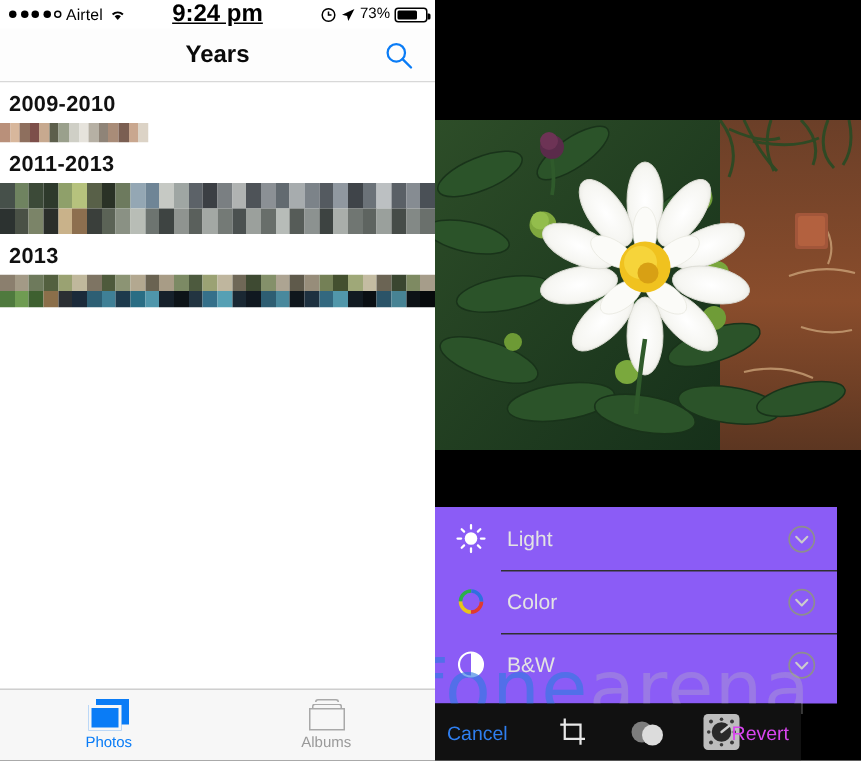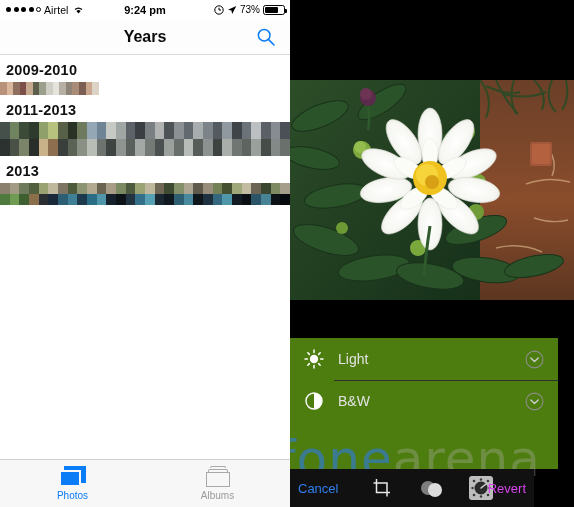--- a/index.html
+++ b/index.html
@@ -19,21 +19,21 @@
     position:absolute;left:0;top:0;width:290px;height:19px;
     display:flex;align-items:center;color:#000;font-size:10.5px;
   }
   .sb-left{position:absolute;left:6px;display:flex;align-items:center;gap:3px;}
   .dots{display:flex;align-items:center;gap:2.5px;}
   .dot{width:5px;height:5px;border-radius:50%;background:#000;}
   .dot.hollow{background:transparent;border:1px solid #000;width:3px;height:3px;}
   .carrier{font-size:10.5px;letter-spacing:.1px;}
   .wifi{width:11px;height:9px;position:relative;margin-left:1px;}
   .wifi svg{display:block;}
-  .sb-center{position:absolute;left:0;width:290px;text-align:center;font-size:11px;font-weight:bold;}
+  .sb-center{position:absolute;left:0;width:290px;text-align:center;font-size:16px;font-weight:bold;text-decoration:underline;}
   .sb-right{position:absolute;right:5px;display:flex;align-items:center;gap:3px;font-size:10px;}
   .alarm-ic{width:10px;height:10px;}
   .loc-ic{width:10px;height:10px;}
   .batt{width:22px;height:10px;border:1px solid #000;border-radius:2.5px;position:relative;padding:1px;box-sizing:border-box;}
   .batt:after{content:"";position:absolute;right:-3px;top:3px;width:2px;height:4px;background:#000;border-radius:0 1px 1px 0;}
   .batt i{display:block;height:100%;background:#000;border-radius:1px;}
 
   .navbar{
     position:absolute;left:0;top:19px;width:290px;height:35px;
     background:#fdfdfd;border-bottom:1px solid #d8d8d8;
@@ -84,21 +84,21 @@
   }
   .photo-area{
     position:absolute;left:0;top:0;width:284px;height:338px;background:#000;
   }
   .photo{
     position:absolute;left:0;top:80px;width:284px;height:220px;overflow:hidden;
   }
   .photo svg{display:block;width:284px;height:220px;}
 
   .edit-panel{
-    position:absolute;left:0;top:338px;width:268px;height:131px;background:#4d7c0f;
+    position:absolute;left:0;top:338px;width:268px;height:131px;background:#8b5cf6;
   }
   .edit-row{
     position:relative;height:42px;display:flex;align-items:center;
     padding:0 14px;box-sizing:border-box;
   }
   .edit-row + .edit-row:before{
     content:"";position:absolute;left:44px;right:0;top:0;height:1px;background:#303030;
   }
   .edit-ic{width:20px;height:20px;margin-right:14px;flex:0 0 auto;position:relative;}
   .edit-lbl{color:#e3e3e3;font-size:14px;flex:1;}
@@ -485,20 +485,37 @@
         </span>
         <span class="edit-lbl">Light</span>
         <span class="chev">
           <svg viewBox="0 0 19 19">
               <circle cx="9.5" cy="9.5" r="8.4" fill="none" stroke="#8e8e8e" stroke-width="1.1"></circle>
             <path d="M5.8 7.9 L9.5 11.6 L13.2 7.9" fill="none" stroke="#ccc" stroke-width="1.4" stroke-linecap="round" stroke-linejoin="round"></path>
             </svg>
         </span>
       </div>
 
+      <div class="edit-row">
+        <span class="edit-ic">
+          <svg viewBox="0 0 20 20">
+            <circle cx="10" cy="10" r="7" fill="none" stroke="#e03a2f" stroke-width="2.4" stroke-dasharray="11 33" stroke-dashoffset="0"></circle>
+            <circle cx="10" cy="10" r="7" fill="none" stroke="#e8c41c" stroke-width="2.4" stroke-dasharray="11 33" stroke-dashoffset="-11"></circle>
+            <circle cx="10" cy="10" r="7" fill="none" stroke="#2bb04a" stroke-width="2.4" stroke-dasharray="11 33" stroke-dashoffset="-22"></circle>
+            <circle cx="10" cy="10" r="7" fill="none" stroke="#2f6fe0" stroke-width="2.4" stroke-dasharray="11 33" stroke-dashoffset="-33"></circle>
+          </svg>
+        </span>
+        <span class="edit-lbl">Color</span>
+        <span class="chev">
+          <svg viewBox="0 0 19 19">
+              <circle cx="9.5" cy="9.5" r="8.4" fill="none" stroke="#8e8e8e" stroke-width="1.1"></circle>
+            <path d="M5.8 7.9 L9.5 11.6 L13.2 7.9" fill="none" stroke="#ccc" stroke-width="1.4" stroke-linecap="round" stroke-linejoin="round"></path>
+            </svg>
+        </span>
+      </div>
 
       <div class="edit-row">
         <span class="edit-ic">
           <svg viewBox="0 0 20 20">
               <circle cx="10" cy="10" r="8" fill="none" stroke="#fff" stroke-width="1.4"></circle>
             <path d="M10 2 A8 8 0 0 1 10 18 Z" fill="#fff"></path>
             </svg>
         </span>
         <span class="edit-lbl">B&amp;W</span>
         <span class="chev">

